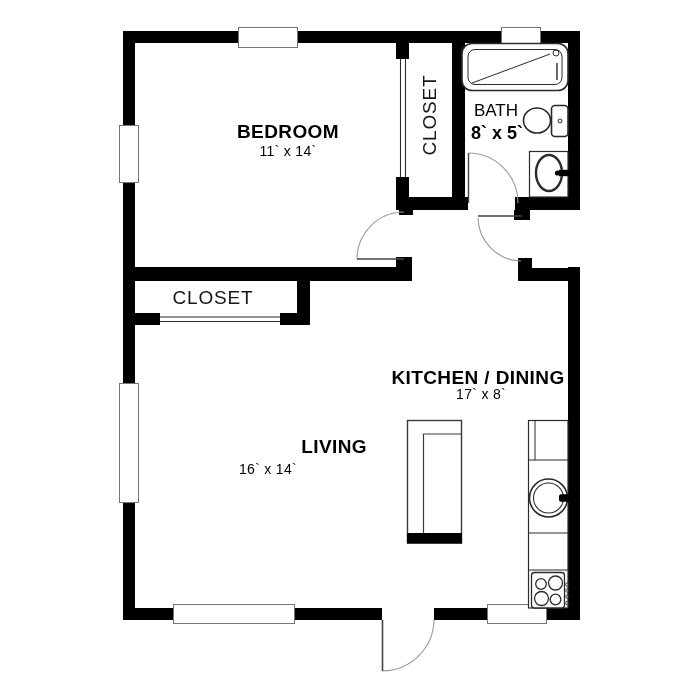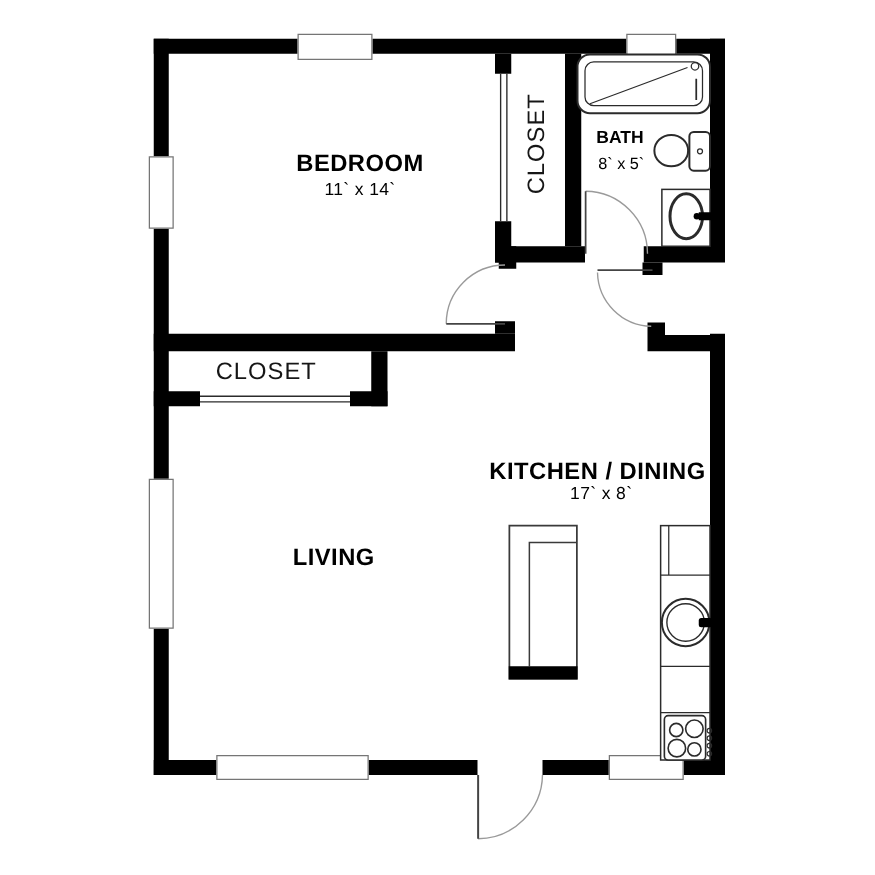--- a/index.html
+++ b/index.html
@@ -6,22 +6,22 @@
   .plan{
     position:relative;width:700px;height:700px;background:#ffffff;overflow:hidden;
     font-family:"Liberation Sans", sans-serif;
   }
   .wall{position:absolute;background:#000000;box-sizing:border-box;}
   .window{position:absolute;background:#ffffff;border:1.5px solid #757575;box-sizing:border-box;z-index:3;}
   .fixtures{position:absolute;left:0;top:0;z-index:4;pointer-events:none;}
   .lbl{position:absolute;z-index:5;color:#000000;text-align:center;white-space:nowrap;}
   .room-label{font-size:19px;font-weight:bold;letter-spacing:0.4px;}
   .room-dims{font-size:14px;font-weight:normal;letter-spacing:0.3px;}
-  .bath-label{font-size:14px;font-weight:bold;}
-  .bath-dims{font-size:13px;font-weight:normal;}
+  .bath-label{font-size:17px;font-weight:normal;}
+  .bath-dims{font-size:18px;font-weight:bold;}
   .closet-label{font-size:19px;font-weight:normal;letter-spacing:0.8px;color:#161616;}
   .vertical{transform:rotate(-90deg);transform-origin:center center;}
 </style>
 </head>
 <body>
 
 <div class="plan">
 
   <div class="wall" style="left:123px;top:31px;width:457px;height:12px;"></div>
   <div class="wall" style="left:123px;top:31px;width:12px;height:589px;"></div>
@@ -140,18 +140,19 @@
   <div class="lbl room-label" style="left:188px;top:121px;width:200px;">BEDROOM</div>
   <div class="lbl room-dims" style="left:188px;top:143px;width:200px;">11` x 14`</div>
 
   <div class="lbl closet-label vertical" style="left:370px;top:104px;width:120px;height:22px;line-height:22px;">CLOSET</div>
 
   <div class="lbl bath-label" style="left:446px;top:101px;width:100px;">BATH</div>
   <div class="lbl bath-dims" style="left:447px;top:123px;width:100px;">8` x 5`</div>
 
   <div class="lbl closet-label" style="left:143px;top:287px;width:140px;">CLOSET</div>
 
-  <div class="lbl room-label" style="left:167px;top:436px;width:200px;">LIVING</div>
+  <div class="lbl room-label" style="left:167px;top:436px;width:200px;text-align:right;">LIVING</div>
+  <div class="lbl room-dims" style="left:168px;top:461px;width:200px;">16` x 14`</div>
 
   <div class="lbl room-label" style="left:378px;top:367px;width:200px;text-align:center;">KITCHEN / DINING</div>
   <div class="lbl room-dims" style="left:381px;top:386px;width:200px;text-align:center;">17` x 8`</div>
 
 </div>
 
 </body></html>

